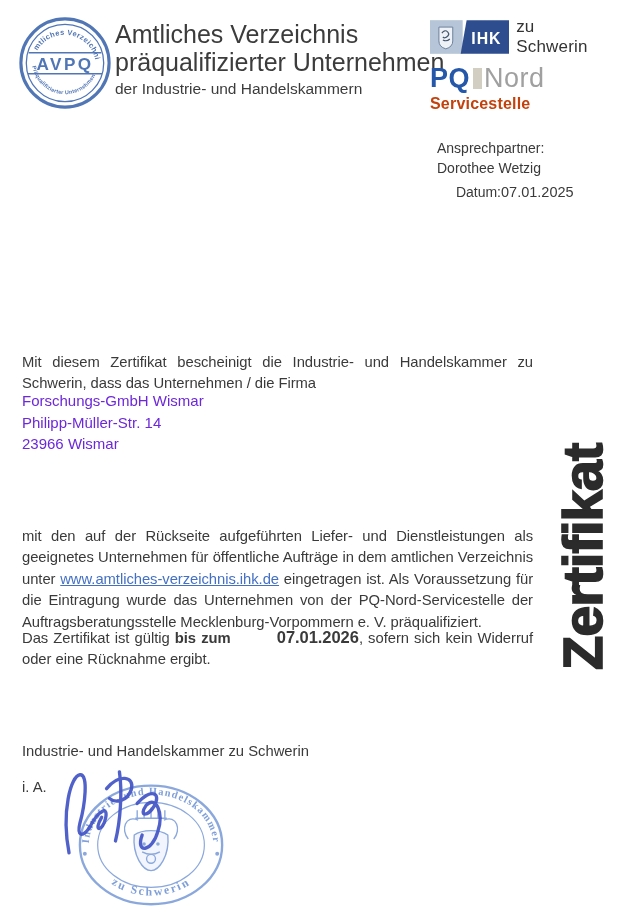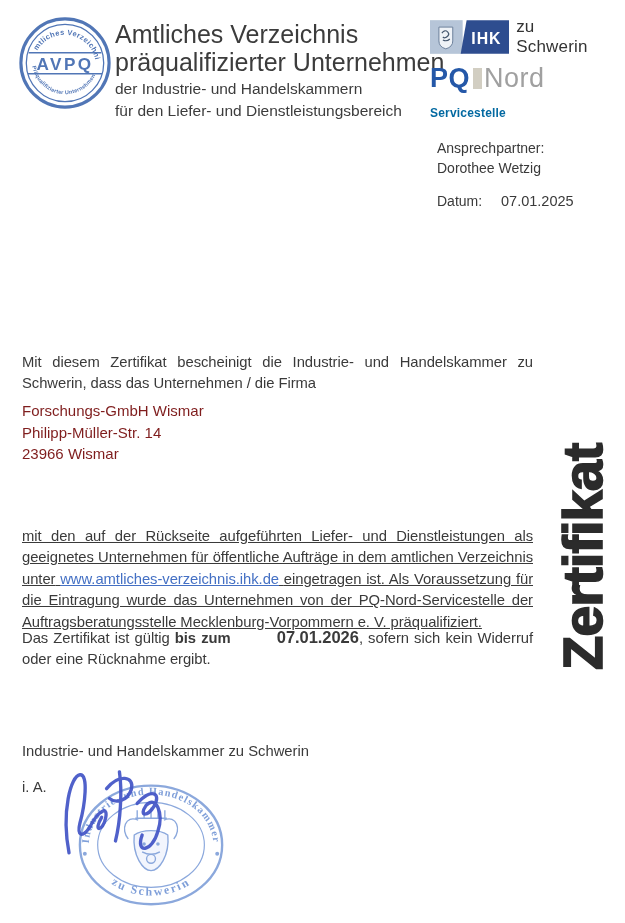--- a/index.html
+++ b/index.html
@@ -13,35 +13,35 @@
   .head-title{position:absolute;left:115px;top:20px;width:330px;}
   .head-title .t1{font-size:25px;line-height:28px;color:#3c3c3c;}
   .head-title .t2{font-size:15.5px;line-height:19px;color:#3c3c3c;margin-top:3px;}
   .ihk-block{position:absolute;left:430px;top:17px;width:180px;}
   .ihk-row{display:flex;align-items:center;gap:7px;}
   .ihk-region{font-size:17px;color:#333333;letter-spacing:.2px;}
   .pq-row{display:flex;align-items:center;margin-top:6px;}
   .pq-label{font-size:27px;font-weight:bold;color:#2558a8;letter-spacing:.5px;}
   .pq-bar{width:9px;height:21px;background:#d2cec2;margin:0 2px 0 3px;}
   .nord-label{font-size:27px;color:#a0a0a0;letter-spacing:.5px;}
-  .servicestelle{font-size:12px;font-weight:bold;color:#0369a1;margin-top:12px;letter-spacing:.2px;}
+  .servicestelle{font-size:16px;font-weight:bold;color:#c2410c;margin-top:1px;letter-spacing:.2px;}
   
   .contact{position:absolute;left:437px;top:140px;font-size:14px;color:#3a3a3a;}
   .contact .name{margin-top:4px;}
-  .date-row{display:flex;margin-top:17px;}
+  .date-row{display:flex;margin-top:8px;text-align:right;}
   .date-row .dl{width:64px;}
   .date-row .dv{font-size:14.5px;}
   
   .cert-number{position:absolute;left:22px;top:273px;font-size:16px;font-weight:bold;color:#333333;}
   .cert-number .num{margin-left:12px;}
   .para{position:absolute;left:22px;width:511px;font-size:14.8px;line-height:21.5px;
         text-align:justify;color:#3a3a3a;letter-spacing:-.05px;}
   .intro{top:337px;}
-  .company{position:absolute;left:22px;top:400px;font-size:15px;line-height:21.5px;color:#7f1d1d;}
-  .body2{top:511px;text-decoration:underline;}
+  .company{position:absolute;left:22px;top:390px;font-size:15px;line-height:21.5px;color:#6d28d9;}
+  .body2{top:511px;}
   .link{color:#4470c4;text-decoration:underline;}
   .validity{top:612px;}
   .validity .b{font-weight:bold;}
   .validity .bd{font-weight:bold;font-size:16.5px;margin-left:41px;}
   .scope{top:658px;}
   .issuer{position:absolute;left:22px;top:743px;font-size:14.8px;color:#3a3a3a;}
   .ia{position:absolute;left:22px;top:779px;font-size:14.8px;color:#3a3a3a;}
   
   .watermark{
     position:absolute;left:543px;top:390px;height:280px;width:78px;
@@ -77,21 +77,20 @@
         <textPath href="#avpqBottom" startOffset="50%" text-anchor="middle">Präqualifizierter Unternehmen</textPath>
       </text>
     </g>
     <text x="50" y="57" font-size="17.5" font-weight="bold" fill="#5176b6" text-anchor="middle" letter-spacing="2.5">AVPQ</text>
   </svg>
 
   <div class="head-title">
     <div class="t1">Amtliches Verzeichnis</div>
     <div class="t1">präqualifizierter Unternehmen</div>
     <div class="t2">der Industrie- und Handelskammern</div>
-    <div class="t2">für den Liefer- und Dienstleistungsbereich</div>
   </div>
 
   <div class="ihk-block">
     <div class="ihk-row">
       <svg width="80" height="34" viewBox="0 0 80 34">
         <rect x="0" y="0" width="33" height="34" fill="#b6c5d8"></rect>
         <g>
           <path d="M9,7 h14 v14 q0,6 -7,8 q-7,-2 -7,-8 Z" fill="#eef2f7" stroke="#6b7f9b" stroke-width="1"></path>
           <path d="M12,13 q3,-4 6,-1 q2,2 0,4 q-3,3 -5,1 M13,20 q4,2 7,-1" fill="none" stroke="#44566e" stroke-width="1.2"></path>
         </g>

